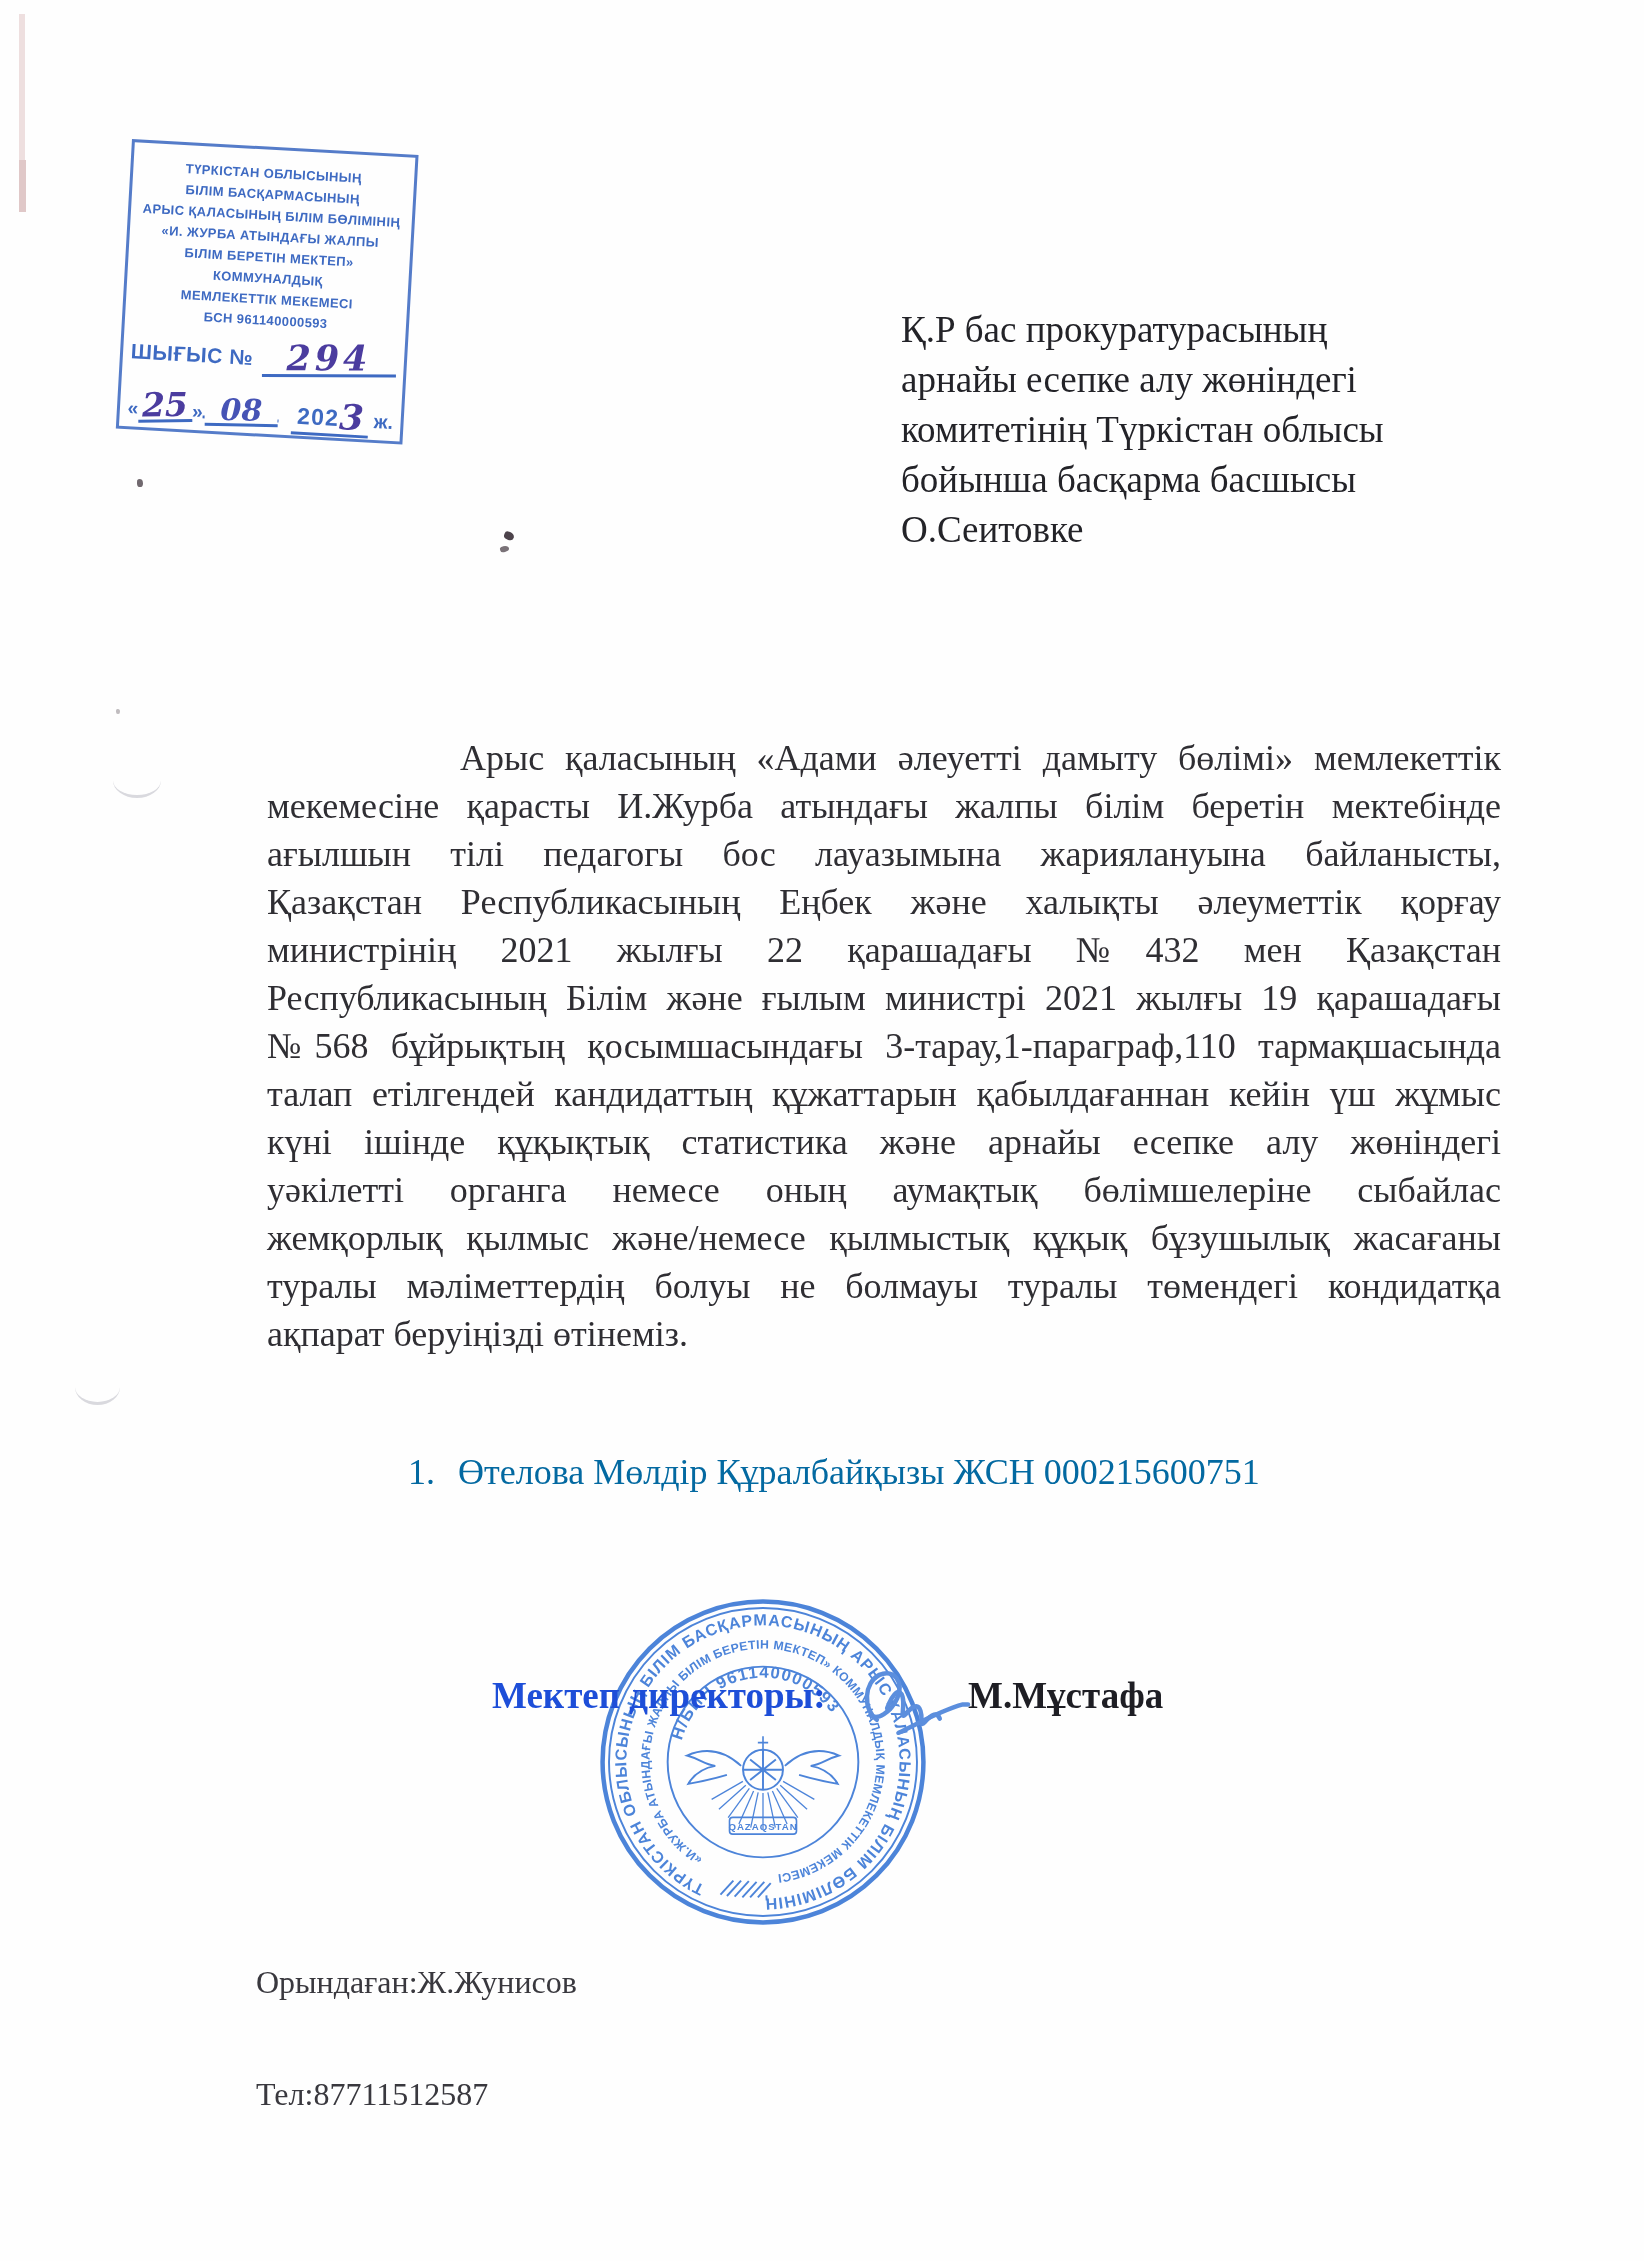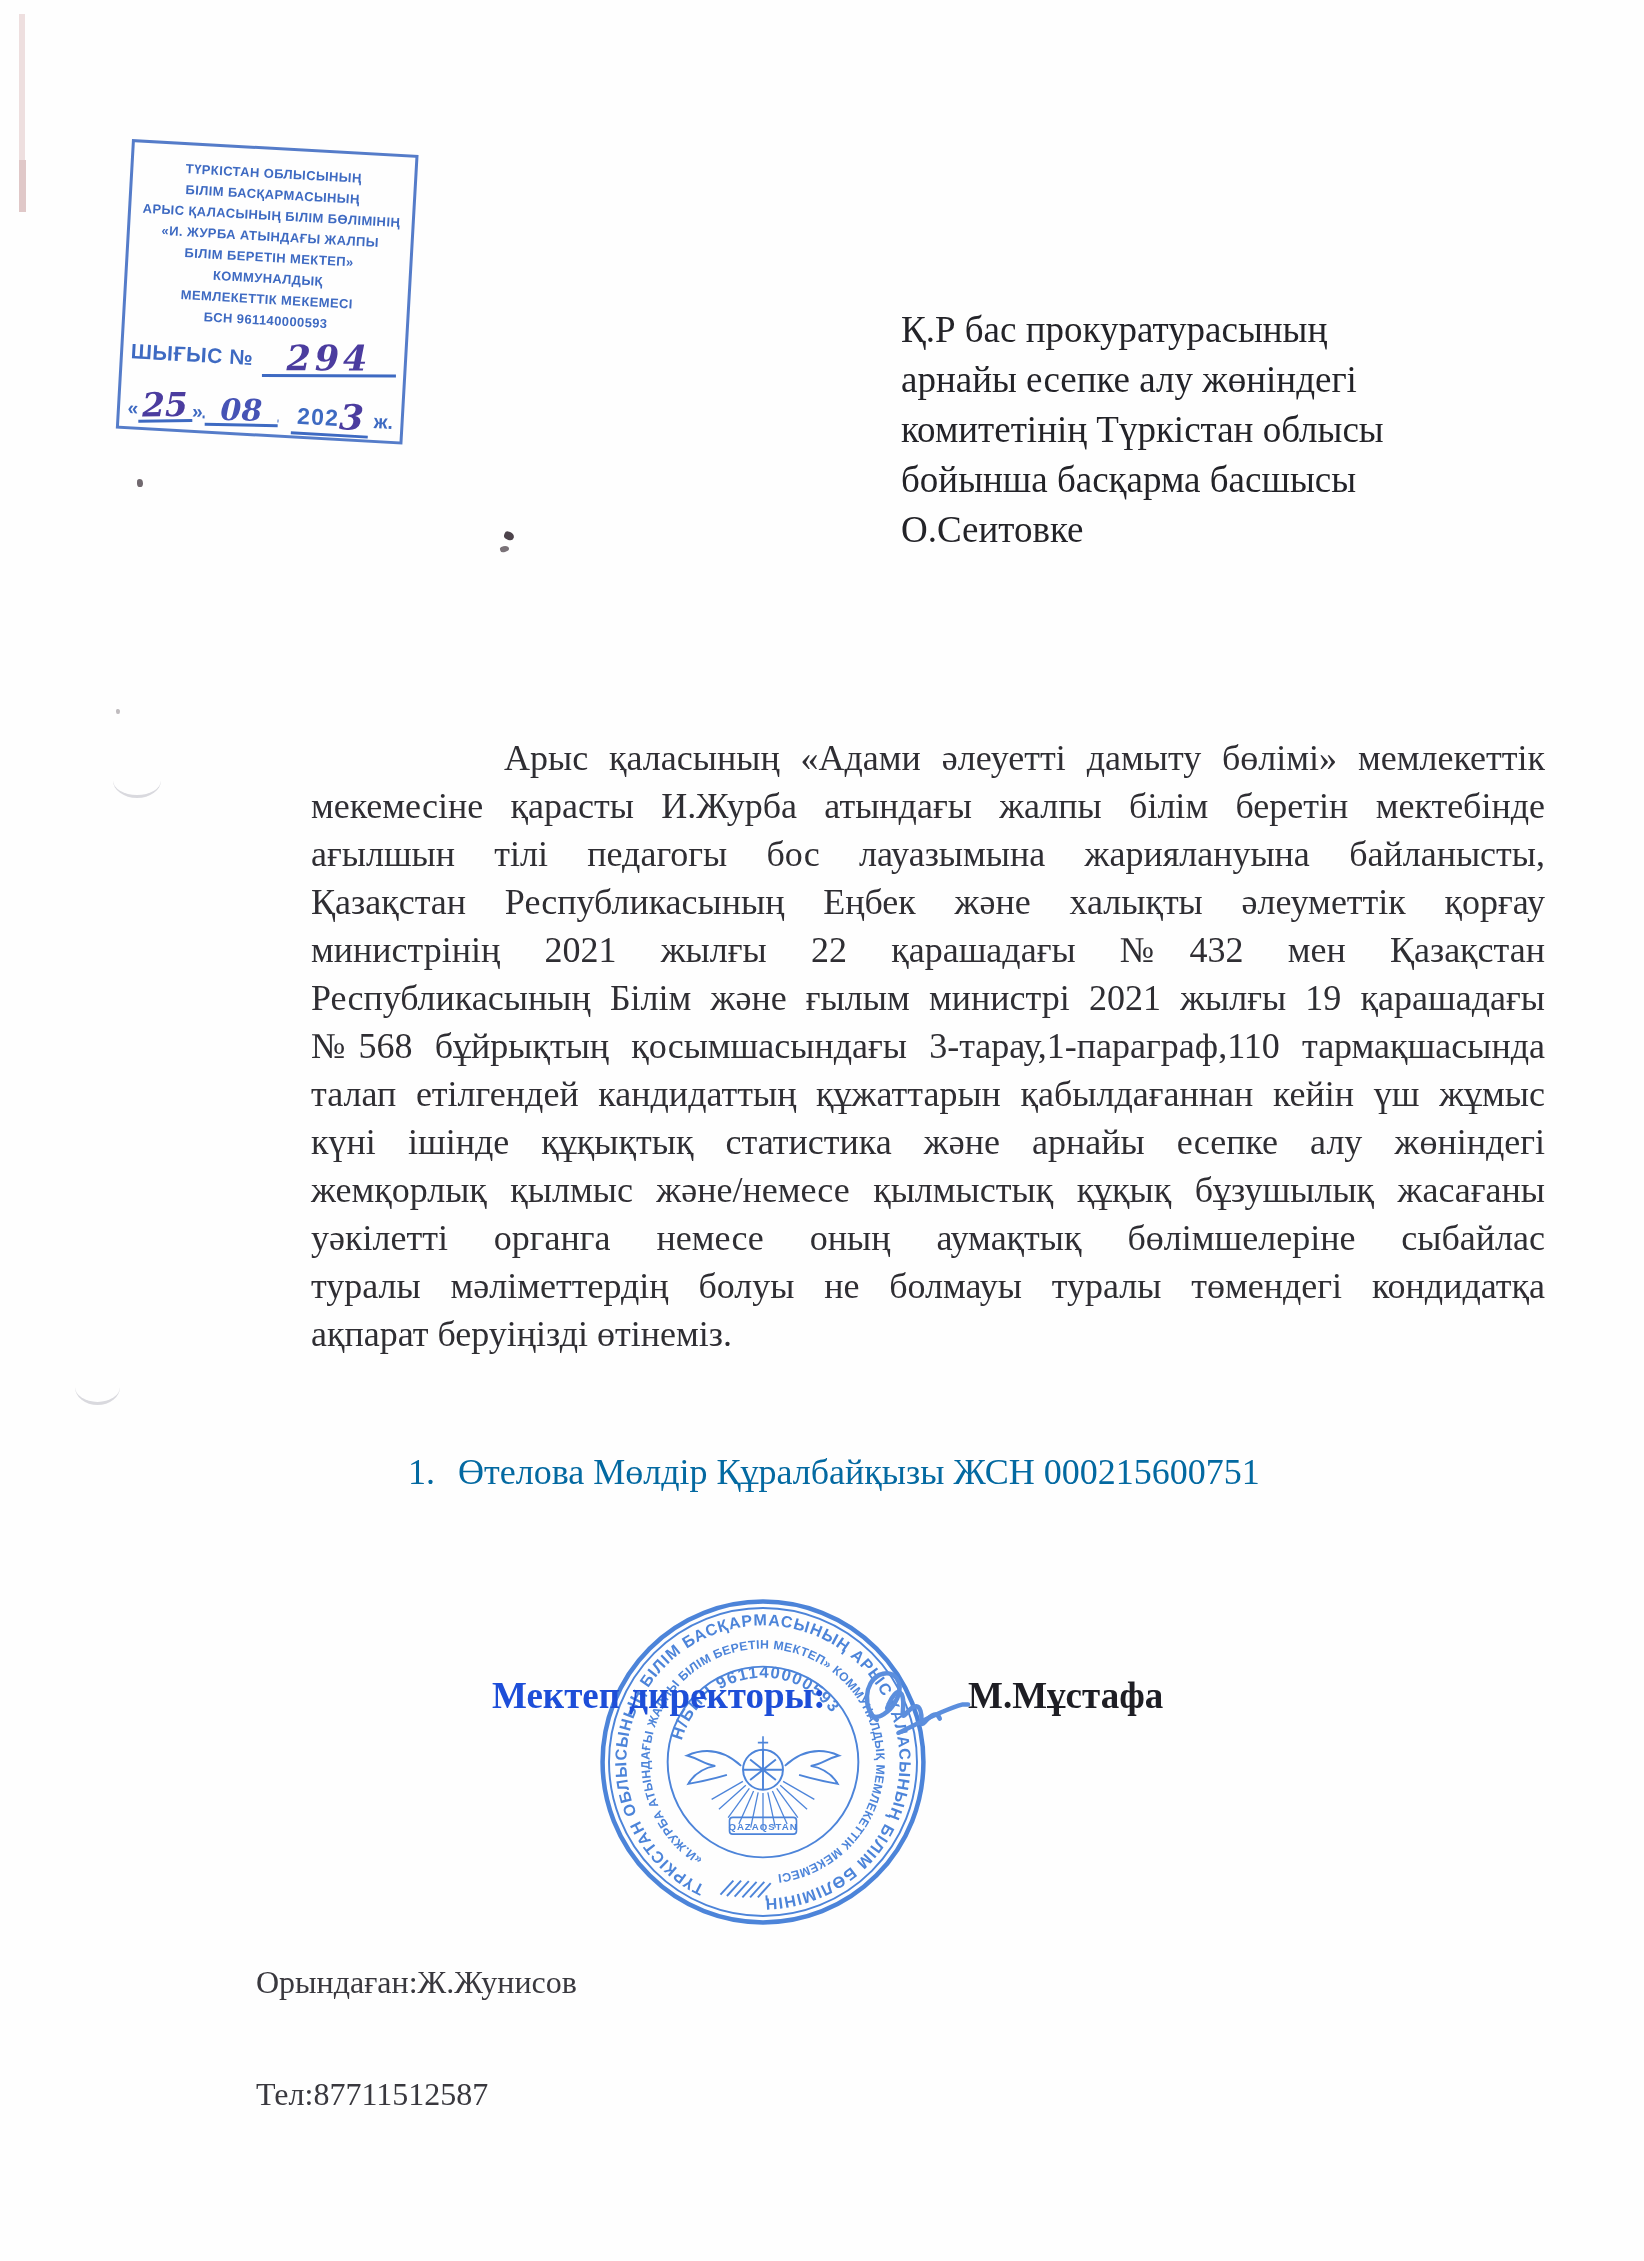--- a/index.html
+++ b/index.html
@@ -50,21 +50,21 @@
   .year-box { border-bottom:3.2px solid #3e6ac2; margin-left:13px; padding:0 5.2px; white-space:nowrap; }
   .printed-year { font-size:23px; font-weight:600; letter-spacing:1.3px; }
   .hand.year3 { font-size:35px; position:relative; top:2.6px; }
   .zh { font-size:19.3px; font-weight:600; margin-left:5.2px; }
 
   
   .addressee { position:absolute; left:901px; top:305px; width:535px; color:#232328; }
   .addr-line { font-size:37px; line-height:50px; font-weight:normal; white-space:nowrap; }
 
   
-  .body-block { position:absolute; left:267px; top:734px; width:1234px; color:#2f2e33;margin-left:44px; }
+  .body-block { position:absolute; left:267px; top:734px; width:1234px; color:#2f2e33; }
   .b-line { font-size:36px; line-height:48px; text-align:justify; text-align-last:justify; white-space:normal; }
   .b-line.indent { text-indent:193px; }
   .b-line.last { text-align-last:left; }
 
   
   .candidate { position:absolute; left:408px; top:1451px; color:#0369a1; font-size:36px; white-space:nowrap; }
   .candidate .num { margin-right:23px; }
 
   
   .sig-title { position:absolute; left:492px; top:1674px; font-size:37px; font-weight:bold; color:#1d4ed8; z-index:5; }
@@ -130,22 +130,22 @@
   <div class="body-block">
     <div class="b-line indent">Арыс қаласының «Адами әлеуетті дамыту бөлімі» мемлекеттік</div>
     <div class="b-line">мекемесіне қарасты И.Журба атындағы жалпы білім беретін мектебінде</div>
     <div class="b-line">ағылшын тілі педагогы бос лауазымына жариялануына байланысты,</div>
     <div class="b-line">Қазақстан Республикасының Еңбек және халықты әлеуметтік қорғау</div>
     <div class="b-line">министрінің 2021 жылғы 22 қарашадағы №432 мен Қазақстан</div>
     <div class="b-line">Республикасының Білім және ғылым министрі 2021 жылғы 19 қарашадағы</div>
     <div class="b-line">№568 бұйрықтың қосымшасындағы 3-тарау,1-параграф,110 тармақшасында</div>
     <div class="b-line">талап етілгендей кандидаттың құжаттарын қабылдағаннан кейін үш жұмыс</div>
     <div class="b-line">күні ішінде құқықтық статистика және арнайы есепке алу жөніндегі</div>
+    <div class="b-line">уәкілетті органга немесе оның аумақтық бөлімшелеріне сыбайлас</div>
     <div class="b-line">жемқорлық қылмыс және/немесе қылмыстық құқық бұзушылық жасағаны</div>
-    <div class="b-line">уәкілетті органга немесе оның аумақтық бөлімшелеріне сыбайлас</div>
     <div class="b-line">туралы мәліметтердің болуы не болмауы туралы төмендегі кондидатқа</div>
     <div class="b-line last">ақпарат беруіңізді өтінеміз.</div>
   </div>
 
   <div class="candidate">
     <span class="num">1.</span><span>Өтелова Мөлдір Құралбайқызы ЖСН 000215600751</span>
   </div>
 
   <svg class="seal-svg" width="326" height="326" viewBox="-253 -253 506 506">
     <defs>

